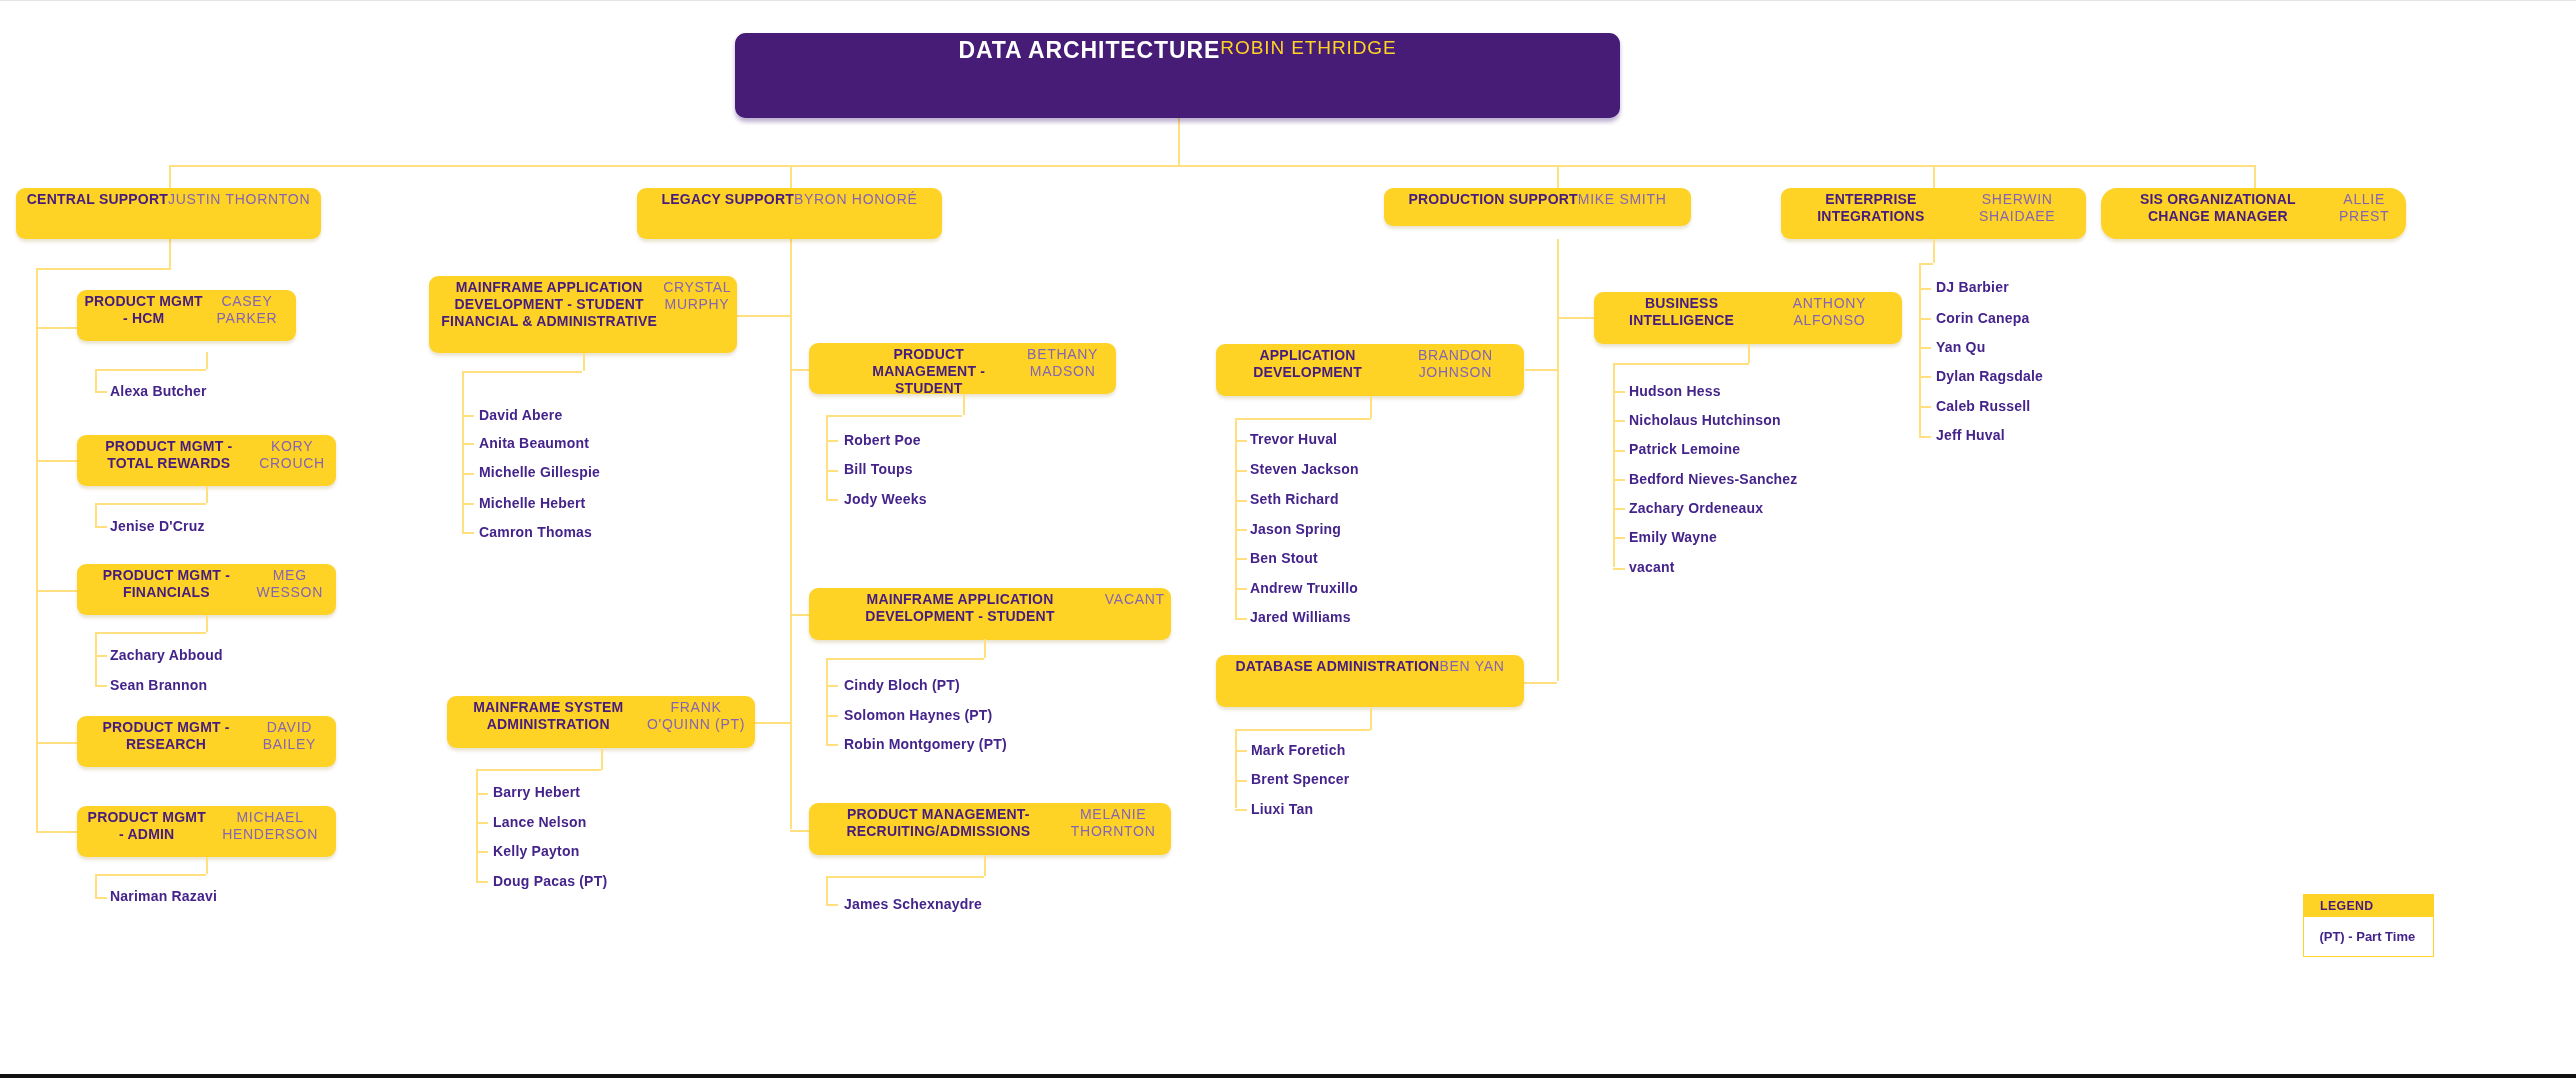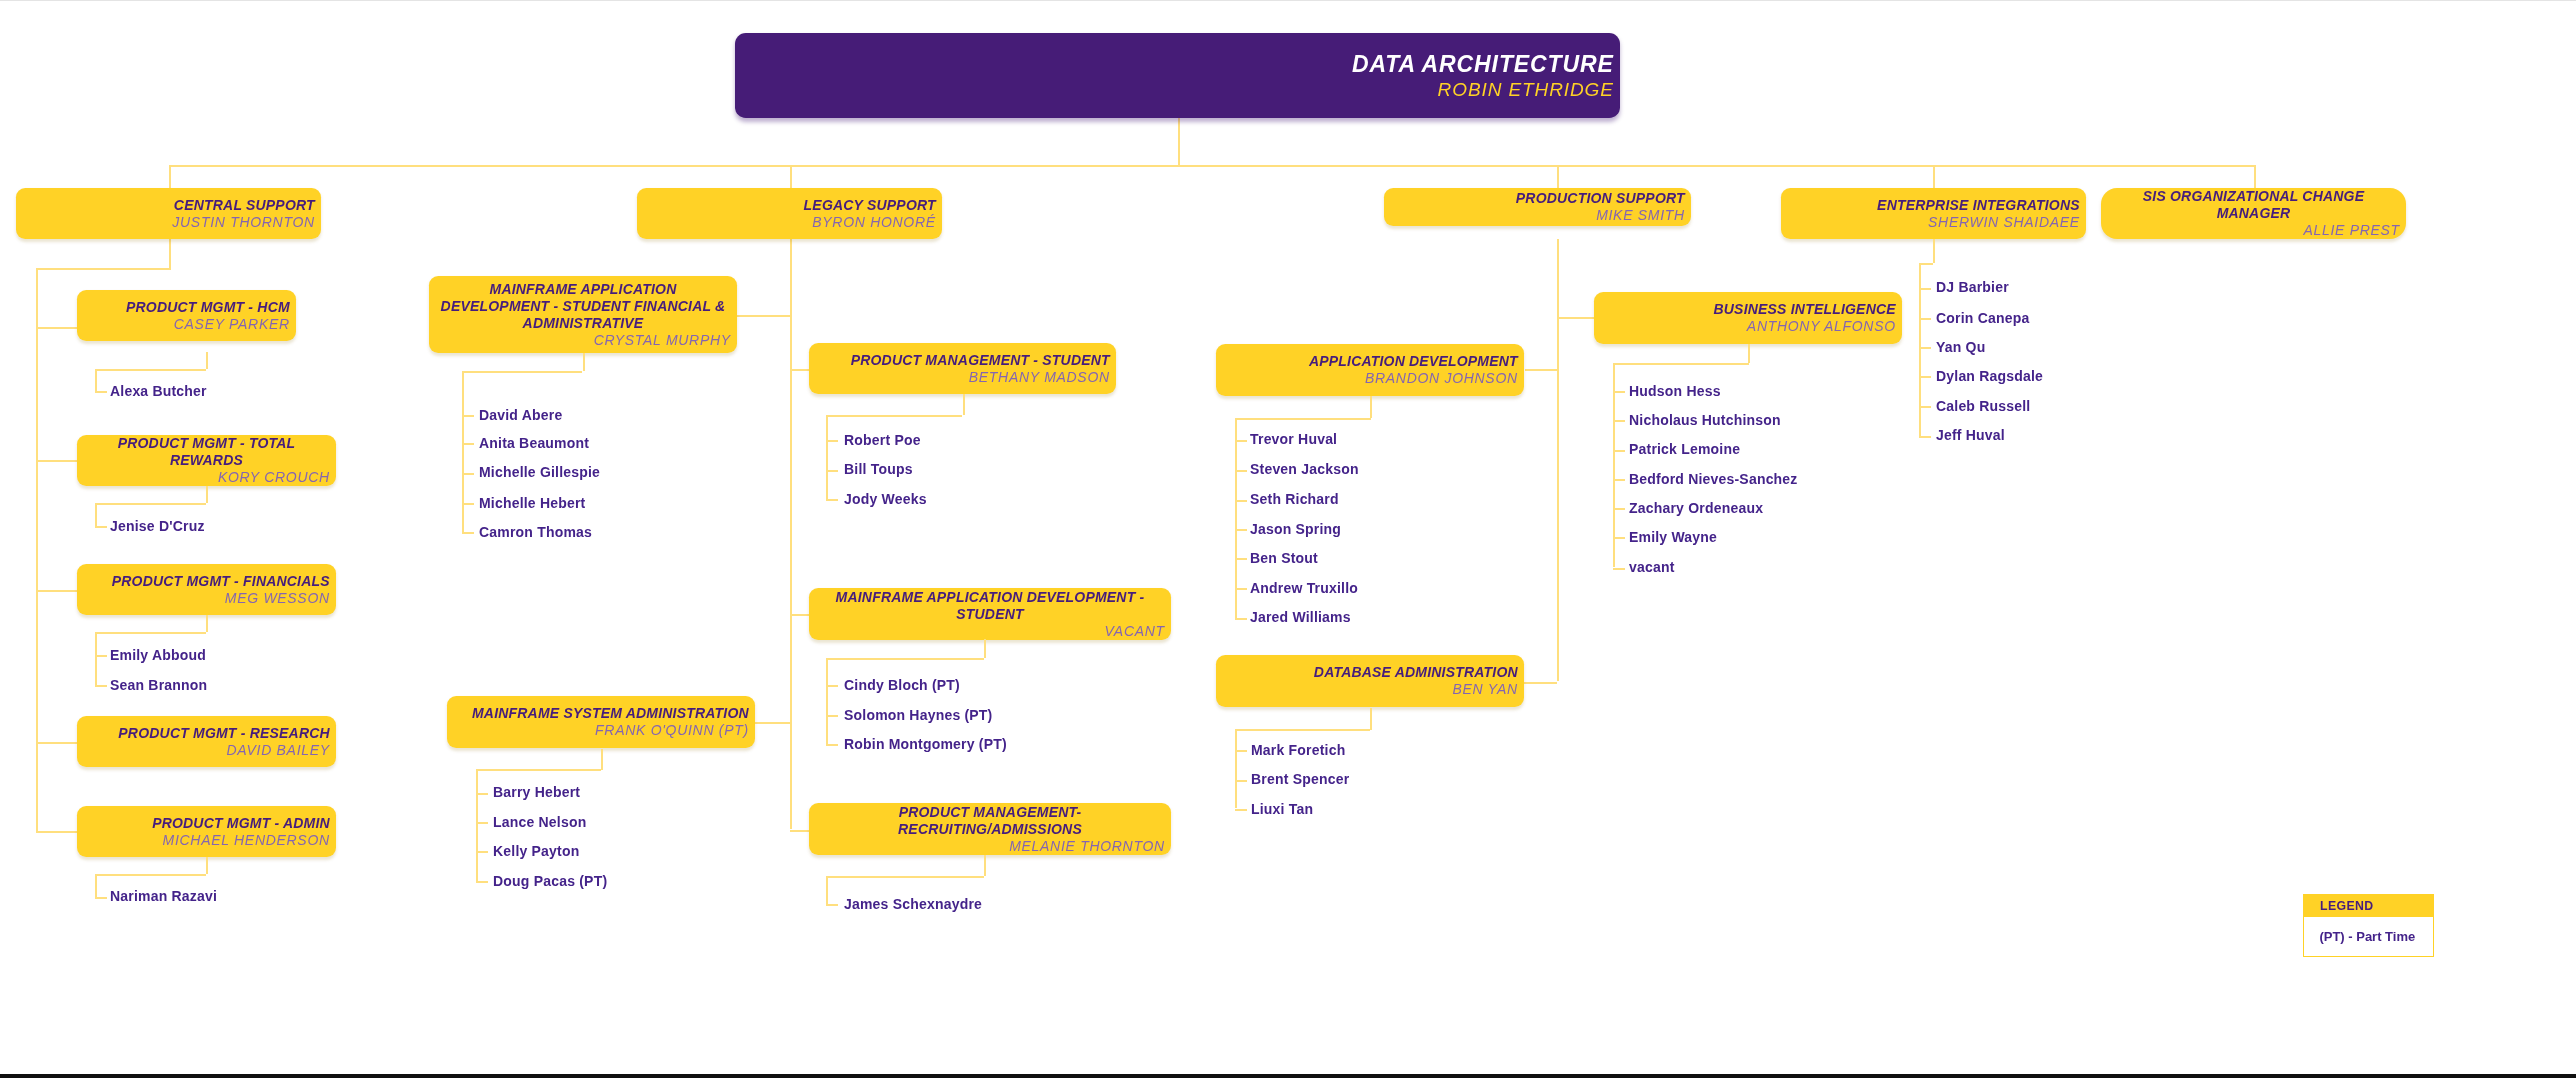--- a/index.html
+++ b/index.html
@@ -4,24 +4,23 @@
 <style>
   html,body{margin:0;padding:0;background:#ffffff;}
   #canvas{
     position:relative;width:2576px;height:1078px;background:#ffffff;
     font-family:"Liberation Sans",sans-serif;overflow:hidden;
     border-top:0.8px solid #e4e4e4;box-sizing:border-box;
   }
   .ln{position:absolute;background:#FFDF7E;}
   .box{
     position:absolute;background:#FFD226;border-radius:9.2px;
-    display:flex;flex-direction:column;align-items:flex-end;justify-content:center;
+    display:flex;flex-direction:row;align-items:flex-start;justify-content:center;
     text-align:center;padding:3.1px 6.2px;box-sizing:border-box;
     box-shadow:0 2.3px 3.1px rgba(140,105,0,0.18);
-    font-style:italic;
   }
   .box .t{font-weight:bold;font-size:14px;line-height:17px;color:#461D7C;letter-spacing:0.2px;}
   .box .n{font-size:14px;line-height:17px;color:#8465B2;letter-spacing:0.7px;}
   .box.root{background:#461C77;border-radius:10.8px;box-shadow:0 3.9px 4.6px rgba(70,28,119,0.35);}
   .box.root .t{color:#ffffff;font-size:23px;line-height:28px;letter-spacing:0.9px;}
   .box.root .n{color:#FFD226;font-size:19px;line-height:23px;letter-spacing:0.9px;}
   .staff{
     position:absolute;font-weight:bold;font-size:14px;color:#44238A;
     height:18.5px;line-height:18.5px;white-space:nowrap;letter-spacing:0.2px;
   }
@@ -95,21 +94,21 @@
     <div class="ln" style="left: 95px; top: 525px; width: 12.3px; height: 1.5px;"></div>
     <div class="staff" style="left: 110px; top: 516px;">Jenise D'Cruz</div>
     <div class="box" style="left: 77px; top: 563px; width: 259px; height: 51px;">
       <div class="t">PRODUCT MGMT - FINANCIALS</div>
       <div class="n">MEG WESSON</div>
     </div>
     <div class="ln" style="left: 206px; top: 614px; width: 1.5px; height: 17px;"></div>
     <div class="ln" style="left: 95px; top: 631px; width: 111px; height: 1.5px;"></div>
     <div class="ln" style="left: 95px; top: 631px; width: 1.5px; height: 53px;"></div>
     <div class="ln" style="left: 95px; top: 654px; width: 12.3px; height: 1.5px;"></div>
-    <div class="staff" style="left: 110px; top: 645px;">Emily Abboud</div>
+    <div class="staff" style="left: 110px; top: 645px;">Zachary Abboud</div>
     <div class="ln" style="left: 95px; top: 684px; width: 12.3px; height: 1.5px;"></div>
     <div class="staff" style="left: 110px; top: 675px;">Sean Brannon</div>
     <div class="box" style="left: 77px; top: 715px; width: 259px; height: 51px;">
       <div class="t">PRODUCT MGMT - RESEARCH</div>
       <div class="n">DAVID BAILEY</div>
     </div>
     <div class="box" style="left: 77px; top: 805px; width: 259px; height: 51px;">
       <div class="t">PRODUCT MGMT - ADMIN</div>
       <div class="n">MICHAEL HENDERSON</div>
     </div>

